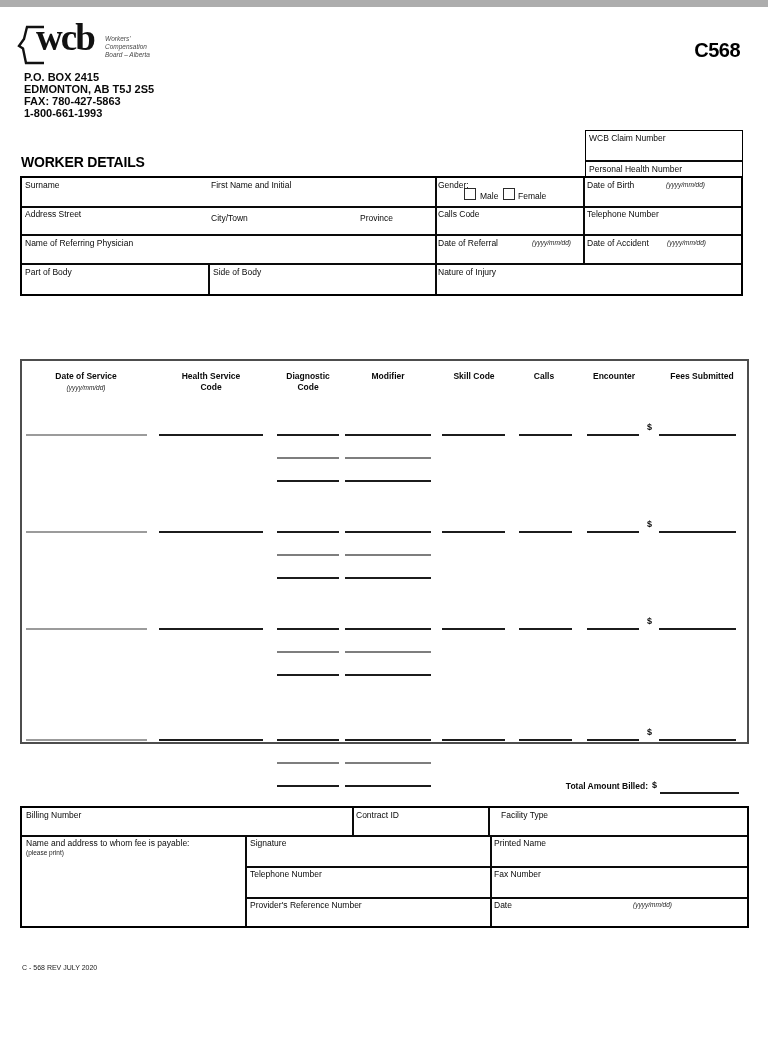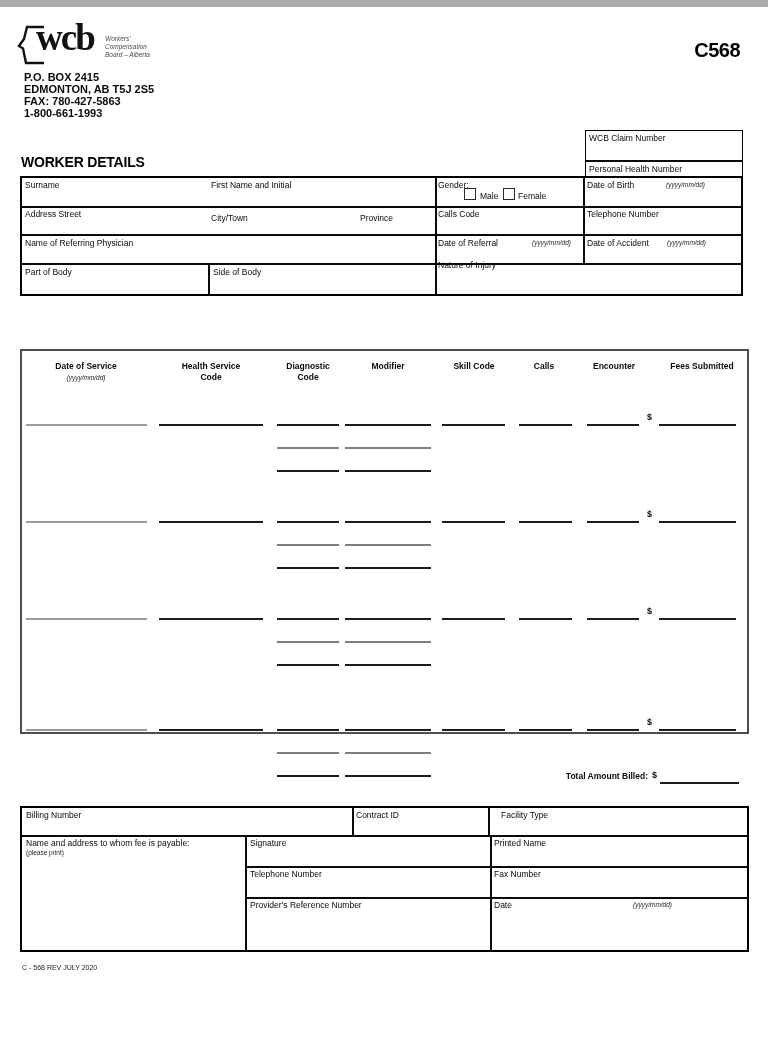--- a/index.html
+++ b/index.html
@@ -121,25 +121,25 @@
     <div class="hint" style="left:510px;top:61px;">(yyyy/mm/dd)</div>
     <div class="fld" style="left:415px;top:70px;width:140px;height:14px;"></div>
     <div class="lbl" style="left:565px;top:60px;">Date of Accident</div>
     <div class="hint" style="left:645px;top:61px;">(yyyy/mm/dd)</div>
     <div class="fld" style="left:564px;top:70px;width:150px;height:14px;"></div>
 
     <div class="lbl" style="left:3px;top:89px;">Part of Body</div>
     <div class="fld" style="left:2px;top:99px;width:175px;height:15px;"></div>
     <div class="lbl" style="left:191px;top:89px;">Side of Body</div>
     <div class="fld" style="left:190px;top:99px;width:215px;height:15px;"></div>
-    <div class="lbl" style="left:416px;top:82px;text-align:right;">Nature of Injury</div>
+    <div class="lbl" style="left:416px;top:89px;text-align:right;">Nature of Injury</div>
     <div class="fld" style="left:415px;top:99px;width:290px;height:15px;"></div>
   </div>
 
-  <div class="box svc" style="left:20px;top:349px;width:729px;height:385px;">
+  <div class="box svc" style="left:20px;top:359px;width:729px;height:385px;">
 
     <div class="colhead" style="left:19px;top:10px;width:90px;">Date of Service</div>
     <div class="hint" style="left:19px;top:23px;width:90px;text-align:center;">(yyyy/mm/dd)</div>
     <div class="colhead" style="left:151px;top:10px;width:76px;">Health Service Code</div>
     <div class="colhead" style="left:258px;top:10px;width:56px;">Diagnostic Code</div>
     <div class="colhead" style="left:336px;top:10px;width:60px;">Modifier</div>
     <div class="colhead" style="left:422px;top:10px;width:60px;">Skill Code</div>
     <div class="colhead" style="left:497px;top:10px;width:50px;">Calls</div>
     <div class="colhead" style="left:557px;top:10px;width:70px;">Encounter</div>
     <div class="colhead" style="left:635px;top:10px;width:90px;">Fees Submitted</div>
@@ -206,21 +206,21 @@
       <div class="ln ln-mod ln-mid r2"></div>
       <div class="ln ln-diag r3"></div>
       <div class="ln ln-mod r3"></div>
     </div>
 
     <div class="totlbl">Total Amount Billed:</div>
     <div class="dollar" style="left:630px;top:419px;">$</div>
     <div class="ln" style="left:638px;top:431px;width:79px;"></div>
   </div>
 
-  <div class="box" style="left:20px;top:806px;width:729px;height:146px;">
+  <div class="box" style="left:20px;top:806px;width:729px;height:122px;">
     <div class="hdiv" style="top:27px;"></div>
     <div class="vdiv" style="left:330px;top:0;height:27px;"></div>
     <div class="vdiv" style="left:466px;top:0;height:27px;"></div>
     <div class="vdiv" style="left:223px;top:27px;bottom:0;"></div>
     <div class="vdiv" style="left:468px;top:27px;bottom:0;"></div>
     <div class="hdiv" style="left:223px;top:58px;"></div>
     <div class="hdiv" style="left:223px;top:89px;"></div>
 
     <div class="lbl" style="left:4px;top:2px;">Billing Number</div>
     <div class="fld" style="left:3px;top:12px;width:320px;height:13px;"></div>

